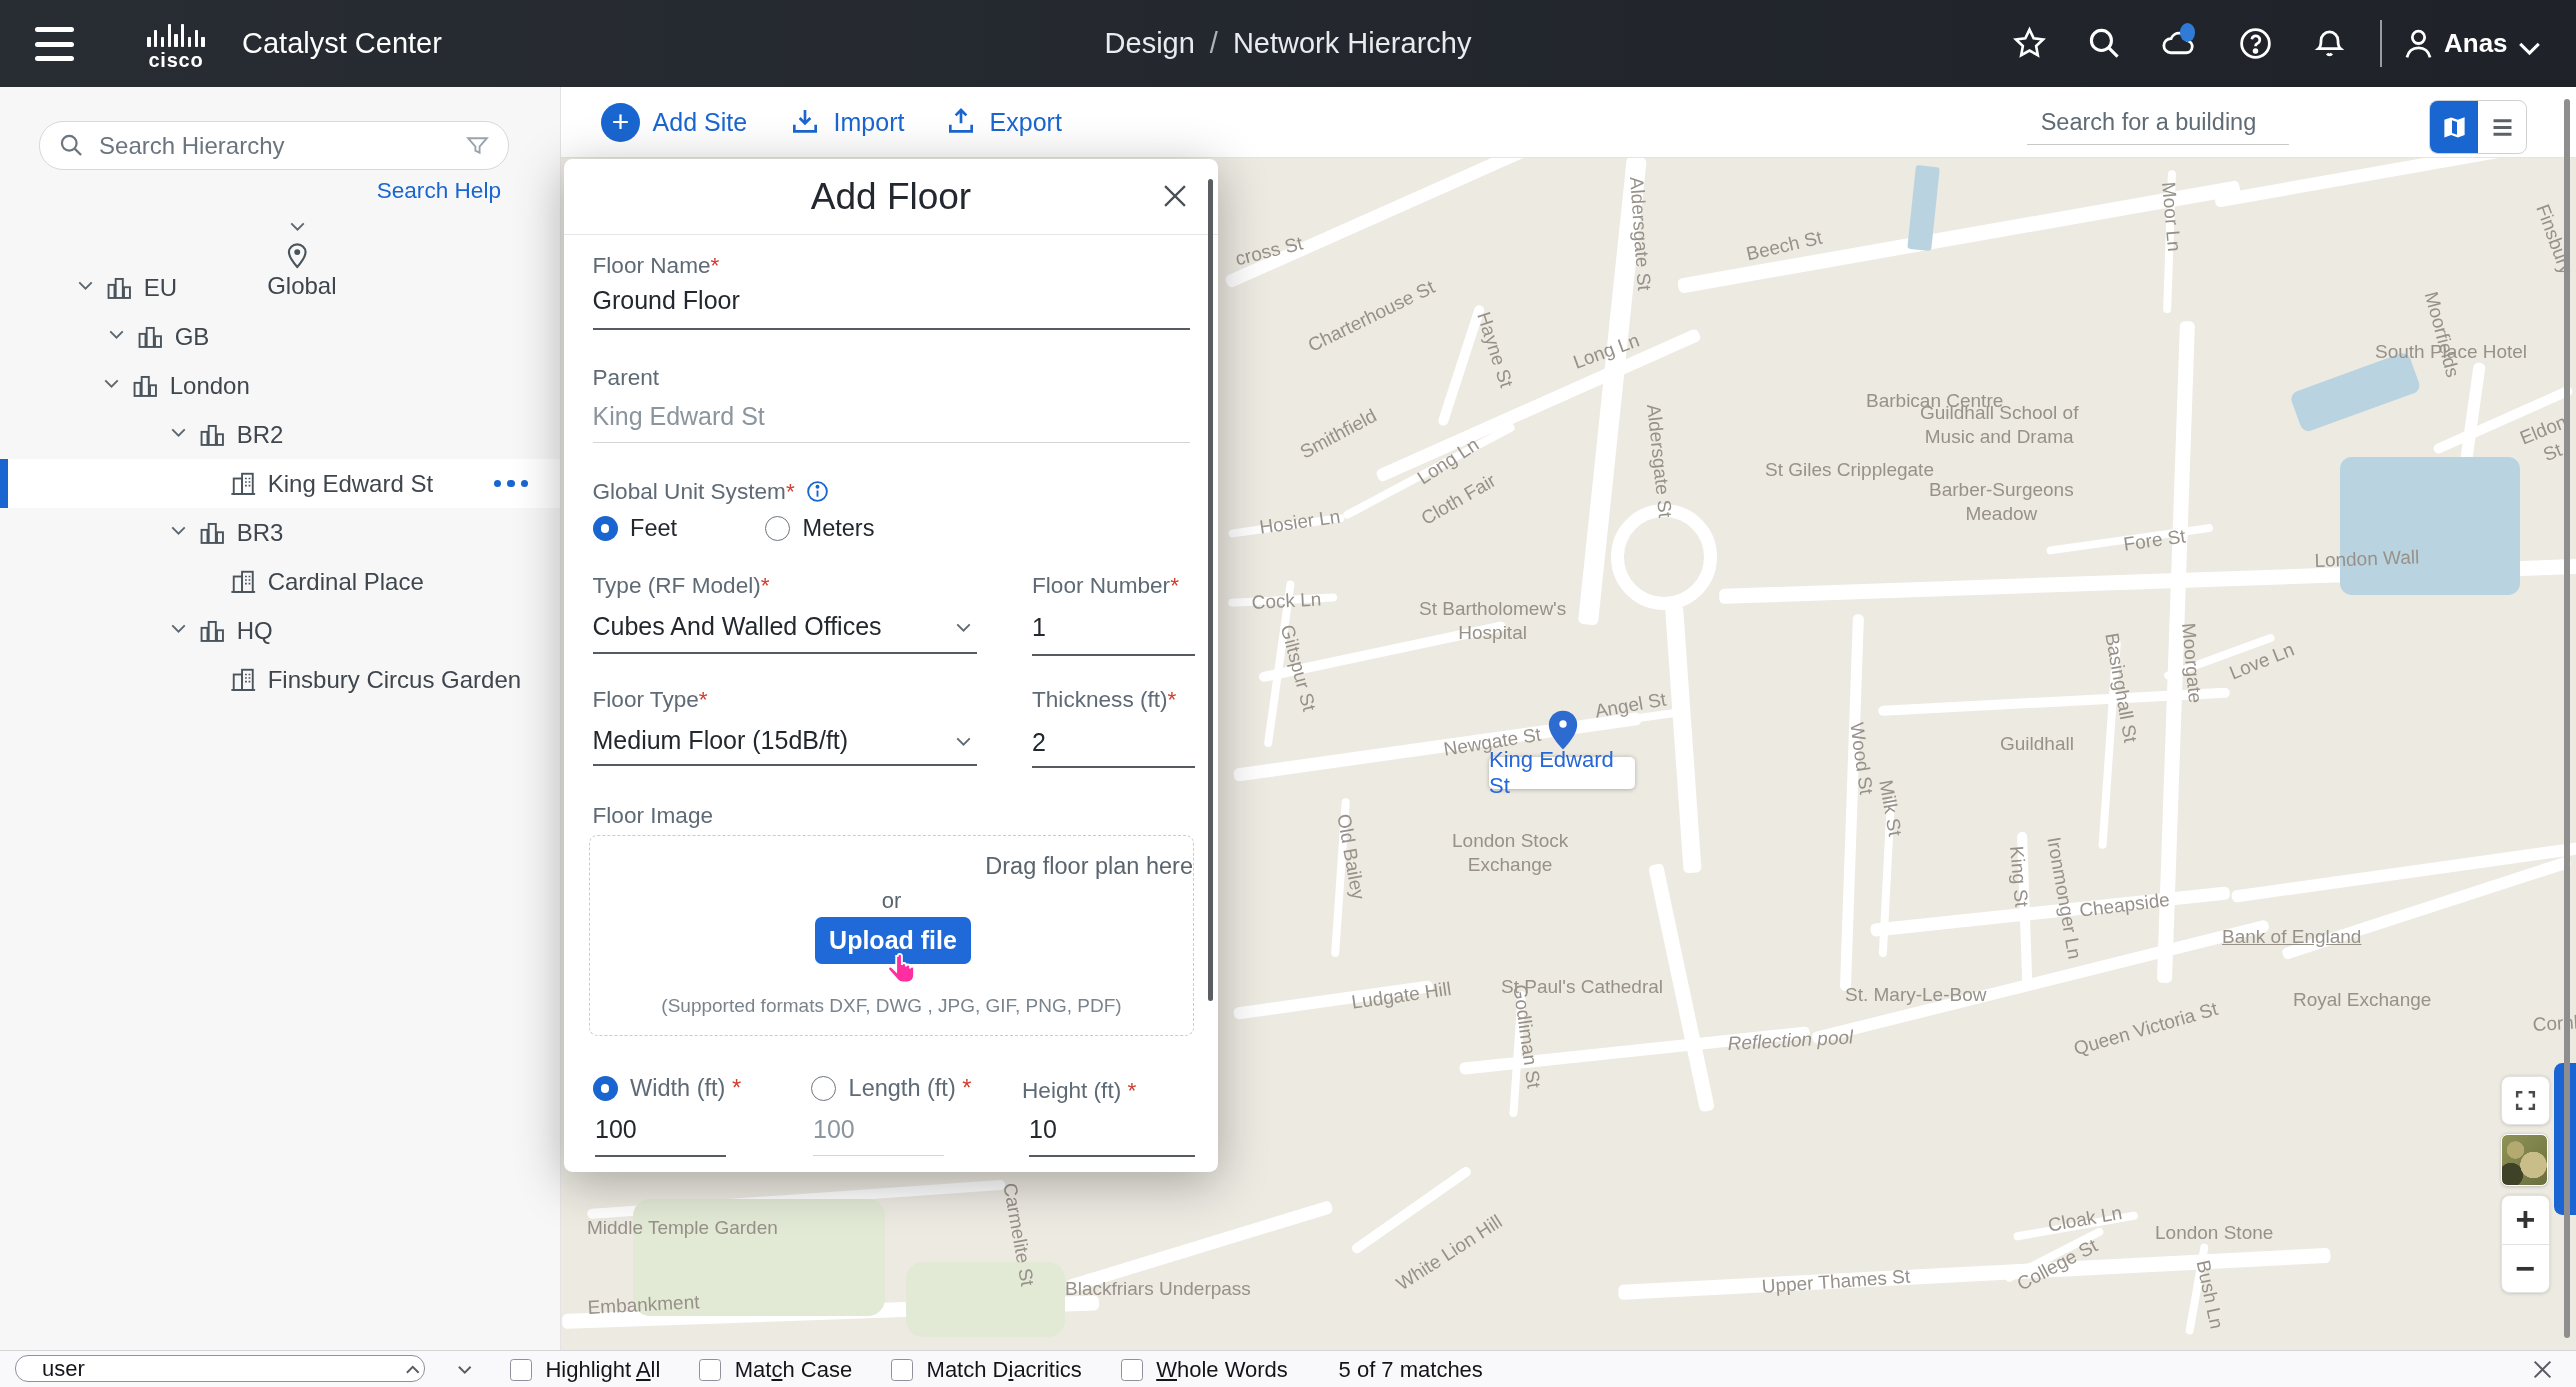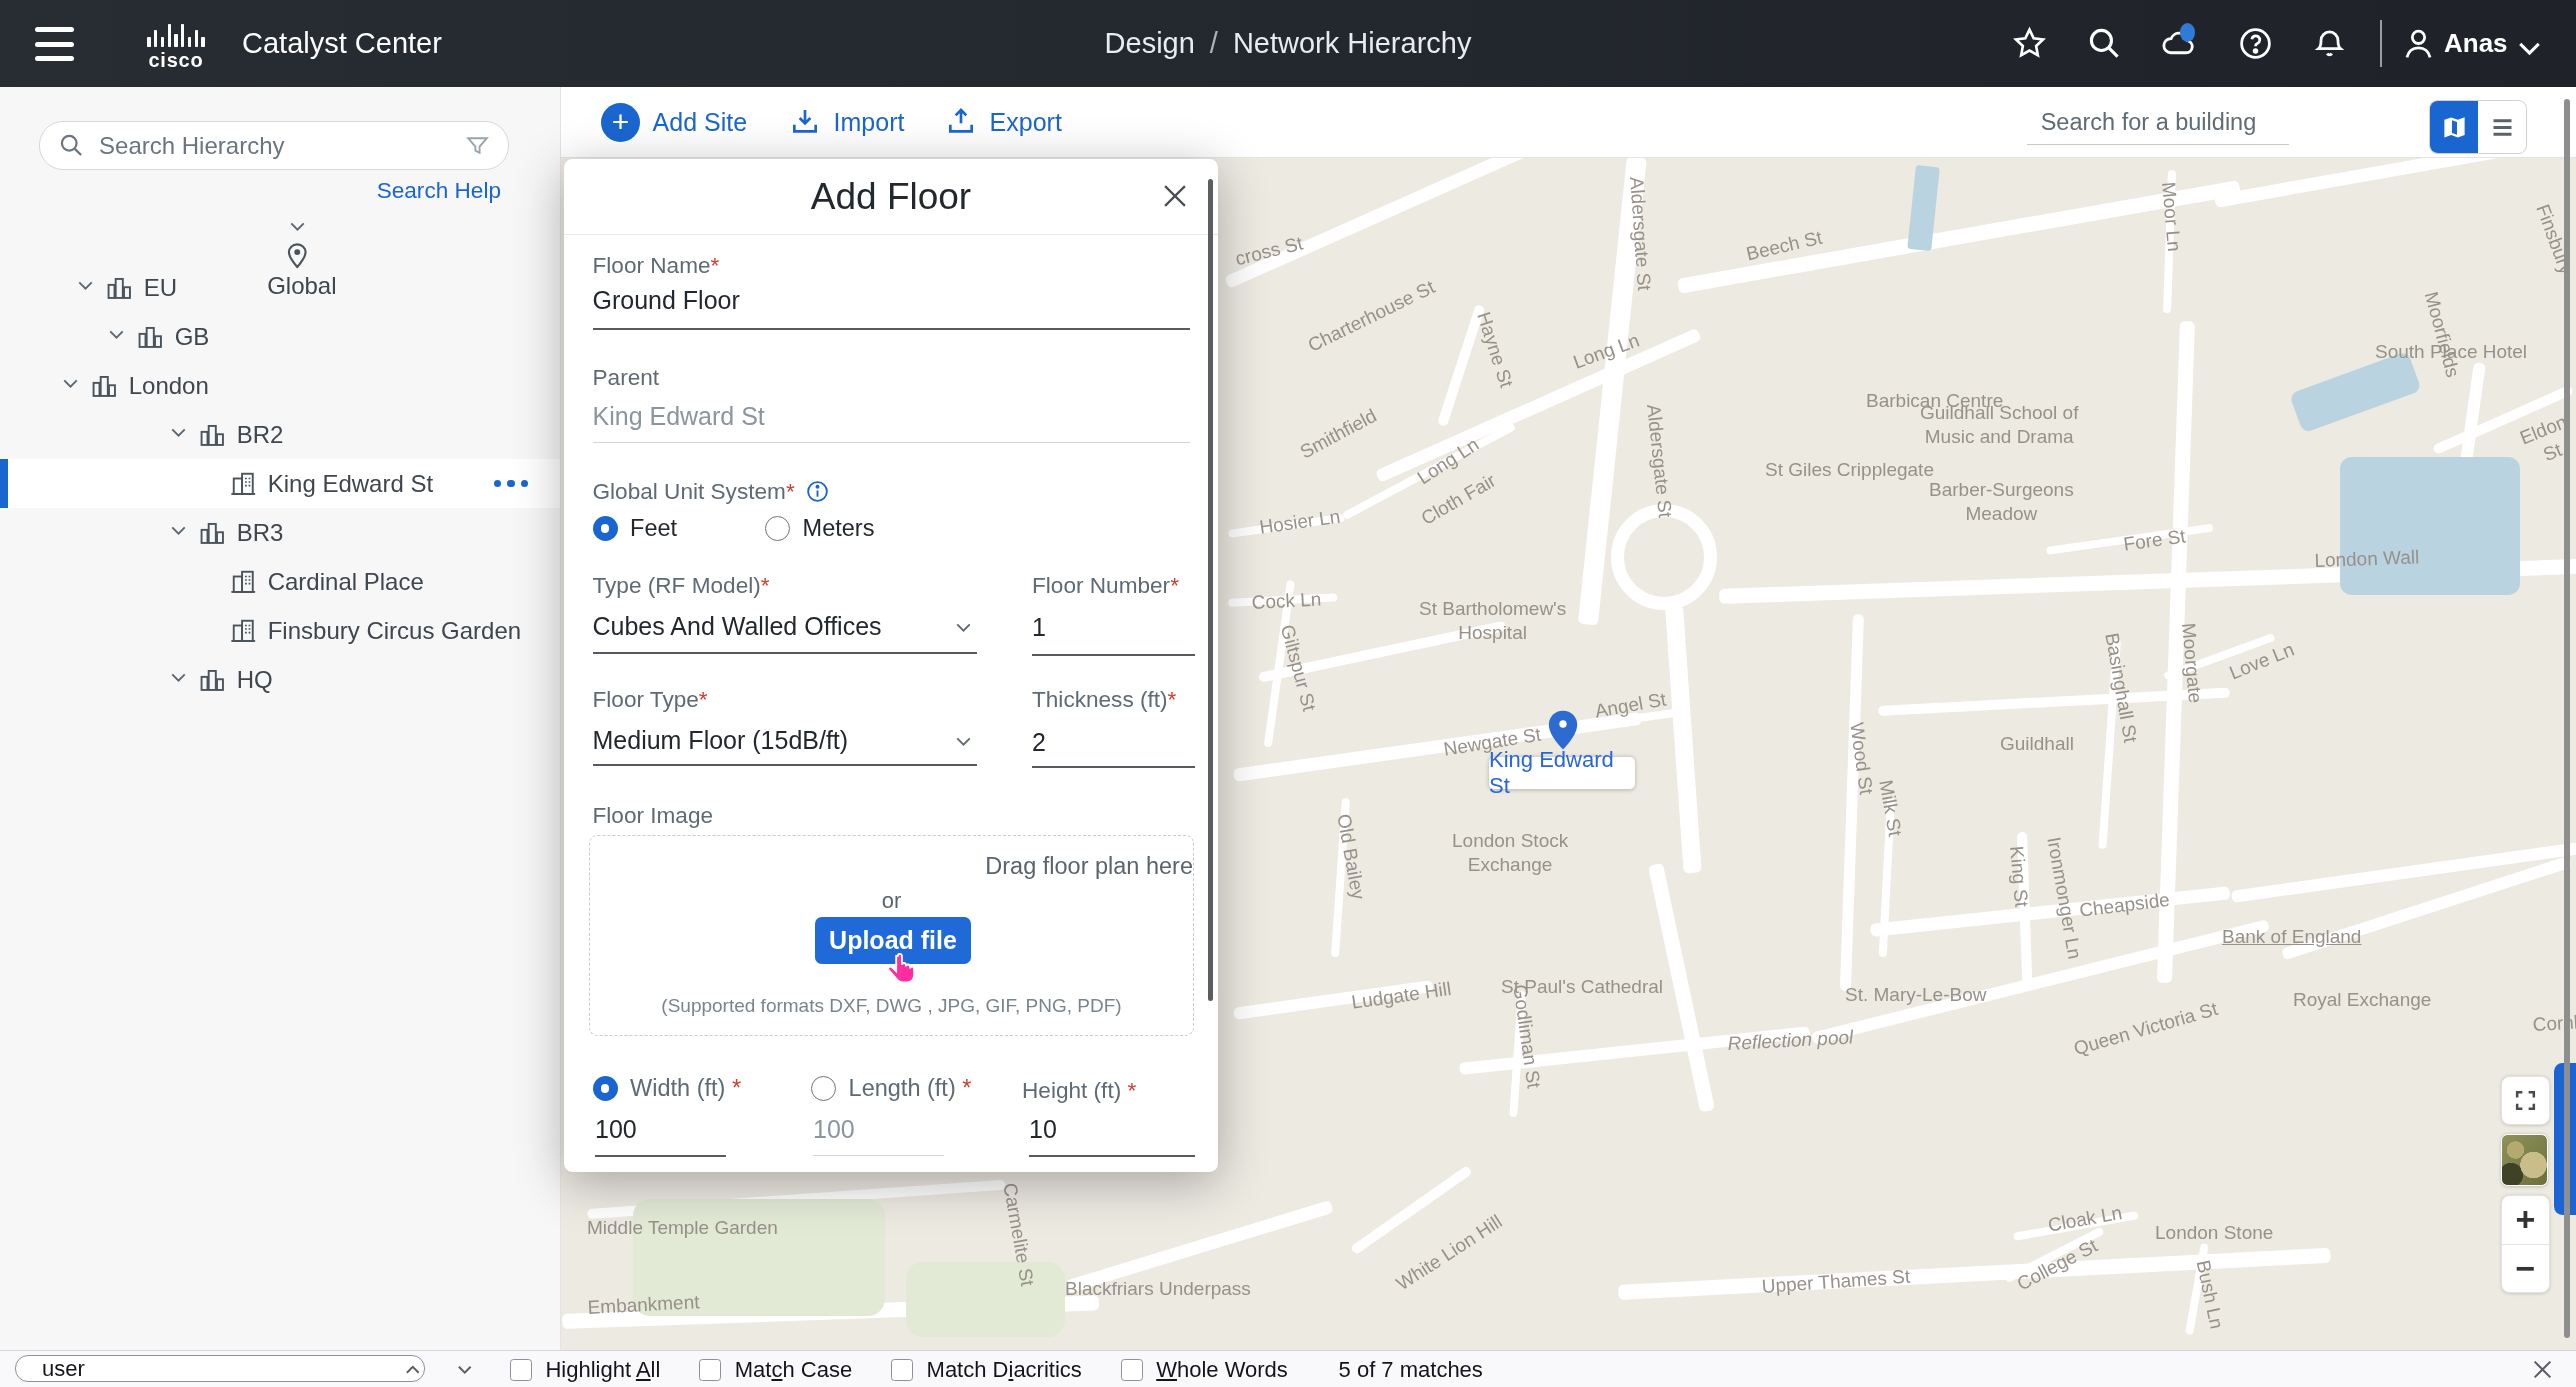--- a/index.html
+++ b/index.html
@@ -242,21 +242,21 @@
           <span class="chev"><svg viewBox="0 0 24 24" fill="none" stroke="currentColor" stroke-width="1.8">
               <path d="M6 9l6 6 6-6"></path>
             </svg></span>
           <span class="node-ic"><svg viewBox="0 0 24 24" fill="none" stroke="currentColor" stroke-width="1.6">
               <rect x="3" y="10" width="5" height="11"></rect>
               <rect x="9" y="5" width="6" height="16"></rect>
               <rect x="16" y="12" width="5" height="9"></rect>
             </svg></span>
           <span class="tree-label">GB</span>
         </div>
-        <div class="tree-row" style="padding-left: 58px;">
+        <div class="tree-row" style="padding-left: 99px;">
           <span class="chev"><svg viewBox="0 0 24 24" fill="none" stroke="currentColor" stroke-width="1.8">
               <path d="M6 9l6 6 6-6"></path>
             </svg></span>
           <span class="node-ic"><svg viewBox="0 0 24 24" fill="none" stroke="currentColor" stroke-width="1.6">
               <rect x="3" y="10" width="5" height="11"></rect>
               <rect x="9" y="5" width="6" height="16"></rect>
               <rect x="16" y="12" width="5" height="9"></rect>
             </svg></span>
           <span class="tree-label">London</span>
         </div>
@@ -304,42 +304,42 @@
               <path d="M6 9l6 6 6-6"></path>
             </svg></span>
           <span class="node-ic"><svg viewBox="0 0 24 24" fill="none" stroke="currentColor" stroke-width="1.6">
               <rect x="4" y="8" width="7" height="13"></rect>
               <rect x="11" y="4" width="9" height="17"></rect>
               <path stroke-width="1.3" d="M13.5 8h1.5M16.5 8h1.5M13.5 11h1.5M16.5 11h1.5M13.5 14h1.5M16.5 14h1.5"></path>
               <path d="M2 21h20"></path>
             </svg></span>
           <span class="tree-label">Cardinal Place</span>
         </div>
+        <div class="tree-row" style="padding-left: 166px;">
+          <span class="chev"><svg viewBox="0 0 24 24" fill="none" stroke="currentColor" stroke-width="1.8">
+              <path d="M6 9l6 6 6-6"></path>
+            </svg></span>
+          <span class="node-ic"><svg viewBox="0 0 24 24" fill="none" stroke="currentColor" stroke-width="1.6">
+              <rect x="3" y="10" width="5" height="11"></rect>
+              <rect x="9" y="5" width="6" height="16"></rect>
+              <rect x="16" y="12" width="5" height="9"></rect>
+            </svg></span>
+          <span class="tree-label">HQ</span>
+        </div>
         <div class="tree-row" style="padding-left: 197px;">
           <span class="chev hidden"><svg viewBox="0 0 24 24" fill="none" stroke="currentColor" stroke-width="1.8">
               <path d="M6 9l6 6 6-6"></path>
             </svg></span>
           <span class="node-ic"><svg viewBox="0 0 24 24" fill="none" stroke="currentColor" stroke-width="1.6">
               <rect x="4" y="8" width="7" height="13"></rect>
               <rect x="11" y="4" width="9" height="17"></rect>
               <path stroke-width="1.3" d="M13.5 8h1.5M16.5 8h1.5M13.5 11h1.5M16.5 11h1.5M13.5 14h1.5M16.5 14h1.5"></path>
               <path d="M2 21h20"></path>
             </svg></span>
           <span class="tree-label">Finsbury Circus Garden</span>
-        </div>
-        <div class="tree-row" style="padding-left: 166px;">
-          <span class="chev"><svg viewBox="0 0 24 24" fill="none" stroke="currentColor" stroke-width="1.8">
-              <path d="M6 9l6 6 6-6"></path>
-            </svg></span>
-          <span class="node-ic"><svg viewBox="0 0 24 24" fill="none" stroke="currentColor" stroke-width="1.6">
-              <rect x="3" y="10" width="5" height="11"></rect>
-              <rect x="9" y="5" width="6" height="16"></rect>
-              <rect x="16" y="12" width="5" height="9"></rect>
-            </svg></span>
-          <span class="tree-label">HQ</span>
         </div>
       </div>
   </div>
 
   <div class="tb">
     <div class="tbtn" style="left:40px">
       <span class="pluscirc">+</span>
       <span>Add Site</span>
     </div>
     <div class="tbtn" style="left:228px">

